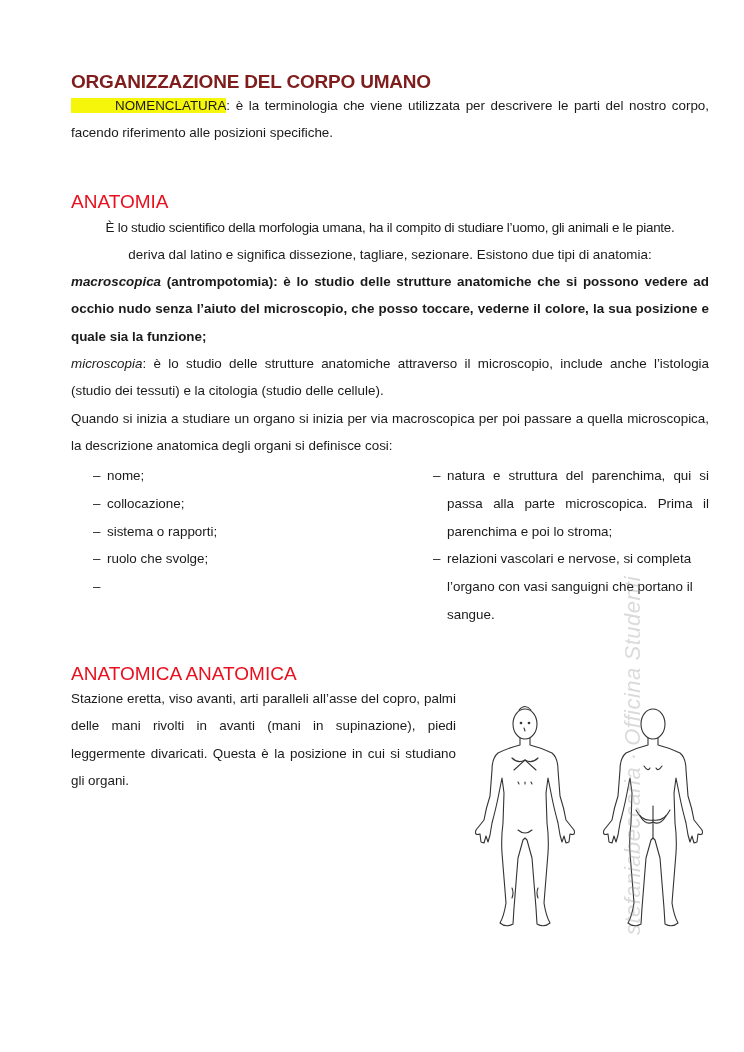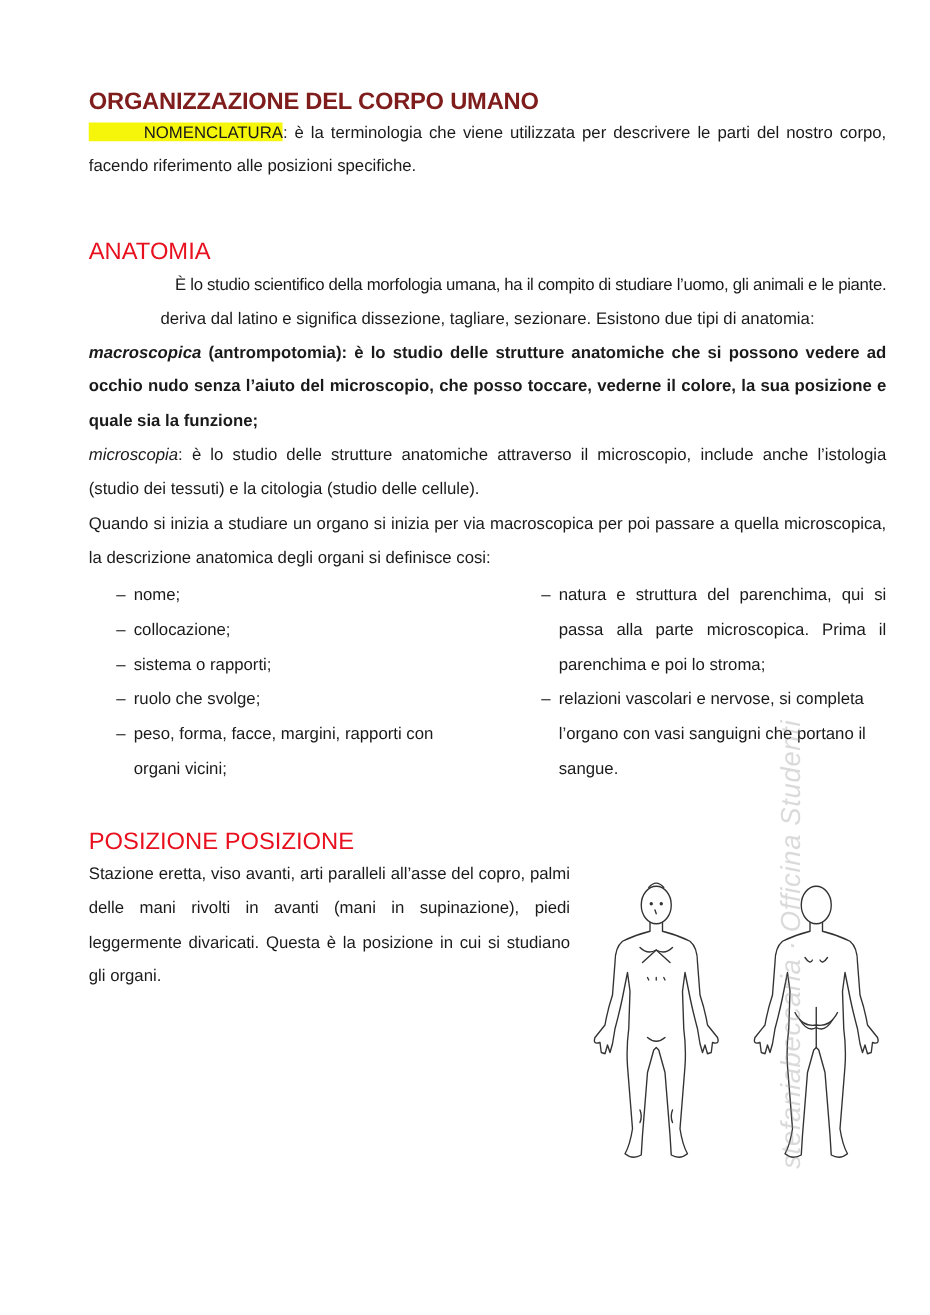--- a/index.html
+++ b/index.html
@@ -27,47 +27,47 @@
 <div class="page">
 
   <div class="title">ORGANIZZAZIONE DEL CORPO UMANO</div>
 
   <p class="para" style="top:92px;margin:0;">
     <span class="hl">NOMENCLATURA</span><span>: è la terminologia che viene utilizzata per descrivere le parti del nostro corpo, facendo riferimento alle posizioni specifiche.</span>
   </p>
 
   <div class="section" style="top:191px;">ANATOMIA</div>
 
-  <p class="para" style="top:214px;margin:0;text-align:right;white-space:nowrap;letter-spacing:-0.25px;">È lo studio scientifico della morfologia umana, ha il compito di studiare l’uomo, gli animali e le piante.</p>
+  <p class="para" style="top:214px;margin:0;text-align:center;white-space:nowrap;letter-spacing:-0.25px;">È lo studio scientifico della morfologia umana, ha il compito di studiare l’uomo, gli animali e le piante.</p>
   <p class="para" style="top:241px;margin:0;text-align:center;">deriva dal latino e significa dissezione, tagliare, sezionare. Esistono due tipi di anatomia:</p>
 
   <p class="para" style="top:268px;margin:0;font-weight:bold;">
     <span class="it">macroscopica</span><span> (antrompotomia): è lo studio delle strutture anatomiche che si possono vedere ad occhio nudo senza l’aiuto del microscopio, che posso toccare, vederne il colore, la sua posizione e quale sia la funzione;</span>
   </p>
 
   <p class="para" style="top:350px;margin:0;">
     <span class="it">microscopia</span><span>: è lo studio delle strutture anatomiche attraverso il microscopio, include anche l’istologia (studio dei tessuti) e la citologia (studio delle cellule).</span>
   </p>
 
   <p class="para" style="top:405px;margin:0;">Quando si inizia a studiare un organo si inizia per via macroscopica per poi passare a quella microscopica, la descrizione anatomica degli organi si definisce cosi:</p>
 
   <ul class="list" style="left:22px;top:462px;width:290px;">
     <li><span class="dash">–</span><span>nome;</span></li>
     <li><span class="dash">–</span><span>collocazione;</span></li>
     <li><span class="dash">–</span><span>sistema o rapporti;</span></li>
     <li><span class="dash">–</span><span>ruolo che svolge;</span></li>
-    <li style="text-align:left;"><span class="dash">–</span><span>peso, forma, facce, margini, rapporti con organi vicini;</span></li>
+    <li style="text-align:left;"><span class="dash">–</span></li>
   </ul>
 
   <ul class="list" style="left:362px;top:462px;width:276px;">
     <li><span class="dash">–</span><span>natura e struttura del parenchima, qui si passa alla parte microscopica. Prima il parenchima e poi lo stroma;</span></li>
     <li style="text-align:left;"><span class="dash">–</span><span>relazioni vascolari e nervose, si completa l’organo con vasi sanguigni che portano il sangue.</span></li>
   </ul>
 
-  <div class="section" style="top:663px;">POSIZIONE POSIZIONE</div>
+  <div class="section" style="top:663px;">ANATOMICA ANATOMICA</div>
 
   <p class="para" style="top:685px;margin:0;width:385px;">Stazione eretta, viso avanti, arti paralleli all’asse del copro, palmi delle mani rivolti in avanti (mani in supinazione), piedi leggermente divaricati. Questa è la posizione in cui si studiano gli organi.</p>
 </div>
 
 <div class="figure">
   <svg width="248" height="242" viewBox="0 0 248 242" fill="none" stroke="#333" stroke-width="1.1" stroke-linejoin="round" stroke-linecap="round">
 
     <g>
       <ellipse cx="57" cy="26" rx="12" ry="15"></ellipse>
       <path d="M51 12 Q57 5 63 12"></path>

